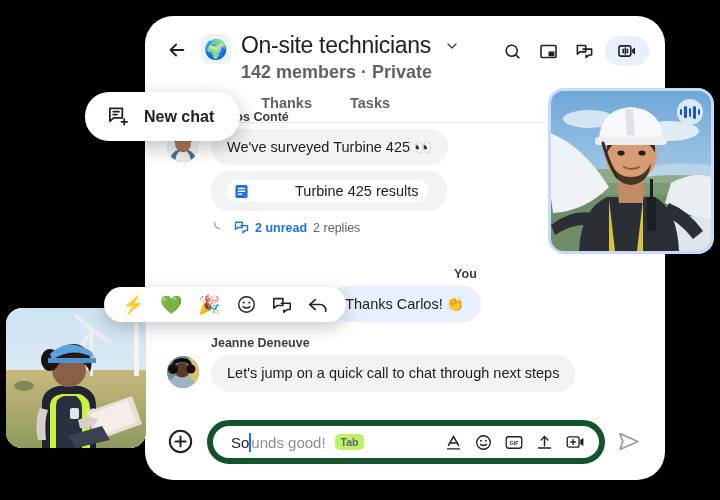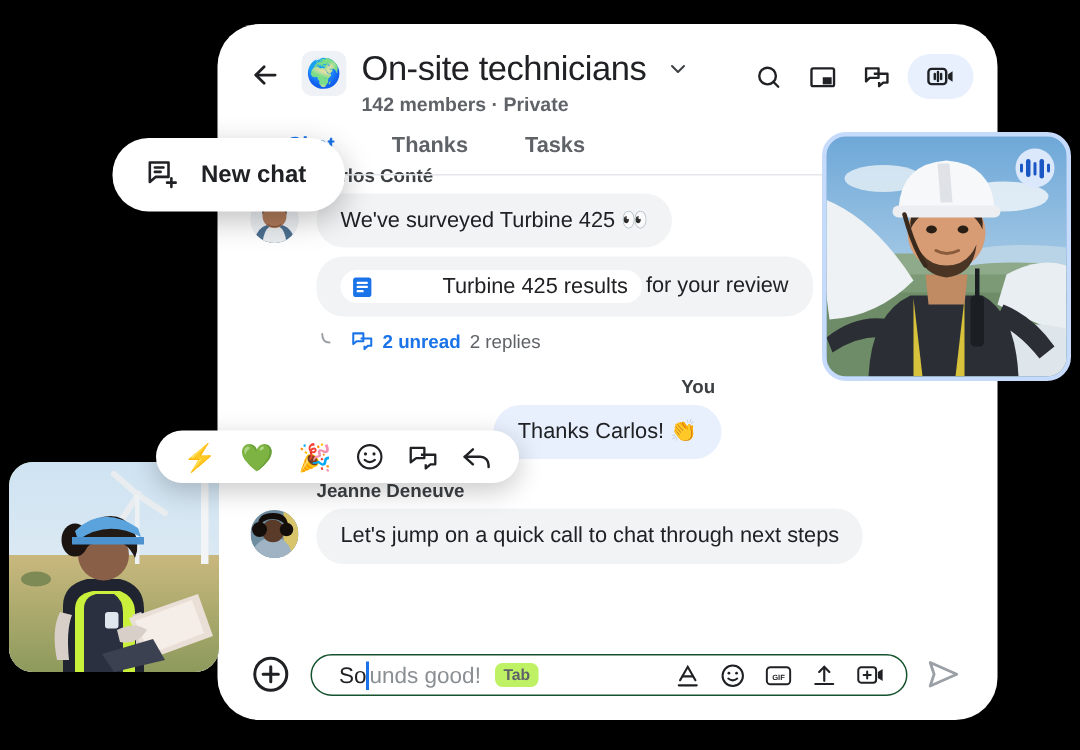--- a/index.html
+++ b/index.html
@@ -33,21 +33,21 @@
     border-radius: 7px; background: #eef2f7;
     display: flex; align-items: center; justify-content: center;
     font-size: 19px; line-height: 1;
   }
   .titles { flex: 1; min-width: 0; padding-top: 0px; }
   .title-line { display: flex; align-items: center; gap: 13px; }
   .space-title {
     font-size: 23px; color: #202124; letter-spacing: -.3px;
     white-space: nowrap;
   }
-  .space-sub { font-size: 13px; color: #5f6368; margin-top: 3px; font-weight: 600; }
+  .space-sub { font-size: 18px; color: #5f6368; margin-top: 3px; font-weight: 600; }
   .hdr-icons { display: flex; align-items: center; gap: 6px; padding-top: 4px; }
   .hicon {
     width: 30px; height: 30px; border-radius: 50%;
     display: flex; align-items: center; justify-content: center;
   }
   .hicon.active { background: #e8f0fe; width: 44px; border-radius: 16px; }
 
   
   .tabs { display: flex; gap: 0; padding: 6px 0 0 28px; position: relative; }
   .tab {
@@ -81,56 +81,56 @@
   }
   .bubble + .bubble { margin-top: 6px; }
   .chip {
     display: inline-flex; align-items: center; gap: 6px;
     background: #fff; border-radius: 14px; padding: 2px 9px 2px 7px;
     margin-right: 3px; vertical-align: middle;
   }
   .chip-label { font-size: 14.5px; color: #202124; margin-left: 40px; }
   .thread-line {
     display: flex; align-items: center; gap: 6px;
-    margin: 9px 0 0 2px; font-size: 12.5px;
+    margin: 9px 0 16px 2px; font-size: 12.5px;
   }
   .unread { color: #1a73e8; font-weight: 700; }
   .replies { color: #5f6368; }
 
   .msg-row.you { justify-content: center; margin-top: 16px; }
   .you-wrap { text-align: right; }
   .you-name { font-size: 12.5px; color: #3c4043; font-weight: 600; margin-bottom: 5px; margin-right: 4px; }
   .bubble.mine { background: #e8f0fe; }
 
   .msg-row.jeanne { margin-top: 14px; }
 
   
   .composer {
     position: absolute; left: 0; right: 0; bottom: 16px;
     display: flex; align-items: center; gap: 12px; padding: 0 22px;
   }
   .plus-btn { width: 28px; height: 28px; flex: none; }
   .input-pill {
-    flex: 1; height: 28px; border: 1px solid #14532d; border-radius: 24px;
+    flex: 1; height: 44px; border: 6px solid #14532d; border-radius: 24px;
     display: flex; align-items: center; padding: 0 14px 0 18px; gap: 10px;
   }
   .input-text { flex: 1; display: flex; align-items: center; font-size: 15px; white-space: nowrap; }
   .typed { color: #202124; }
   .caret { width: 2px; height: 19px; background: #1a73e8; margin: 0 0 0 0; }
   .ghost { color: #8a8f94; }
   .tabchip {
     background: #bef264; color: #5f6368; font-size: 10.5px; font-weight: 700;
     border-radius: 5px; padding: 2px 6px; margin-left: 9px;
   }
   .c-icons { display: flex; align-items: center; gap: 13px; }
   .send-btn { width: 26px; height: 26px; flex: none; }
 
   
   .new-chat {
-    position: absolute; left: 75px; top: 92px; z-index: 30;
+    position: absolute; left: 85px; top: 92px; z-index: 30;
     background: #fff; border-radius: 24px;
     box-shadow: 0 6px 20px rgba(0,0,0,.25);
     display: flex; align-items: center; gap: 14px;
     padding: 13px 26px 13px 22px;
   }
   .new-chat-label { font-size: 16px; color: #202124; font-weight: 600; }
 
   .video-tile {
     position: absolute; left: 548px; top: 88px; z-index: 30;
     width: 166px; height: 166px; border-radius: 16px;
@@ -289,21 +289,21 @@
                 <svg width="15" height="15" viewBox="0 0 16 16">
                   <rect x="1.5" y="1" width="13" height="14" rx="2" fill="#1a73e8"></rect>
                   <g fill="#fff">
                       <rect x="4" y="4" width="8" height="1.6" rx=".6"></rect>
                       <rect x="4" y="7" width="8" height="1.6" rx=".6"></rect>
                       <rect x="4" y="10" width="5" height="1.6" rx=".6"></rect>
                     </g>
                 </svg>
               </span>
               <span class="chip-label">Turbine 425 results</span>
-            </span><span>for your review</span>
+            </span>
           </div>
           <div class="thread-line">
             <svg width="15" height="13" viewBox="0 0 18 16" fill="none" stroke="#9aa0a6" stroke-width="1.6" stroke-linecap="round">
                 <path d="M2 2 Q2 9 8 9"></path>
               </svg>
             <span>
               <svg width="15" height="15" viewBox="0 0 20 18" fill="none" stroke="#1a73e8" stroke-width="1.8" stroke-linejoin="round">
                 <path d="M2 2h9v7H5L2 11.5z"></path>
                   <path d="M8.5 6.5h9.5v6.5h-3L12 16v-3"></path>
               </svg>

